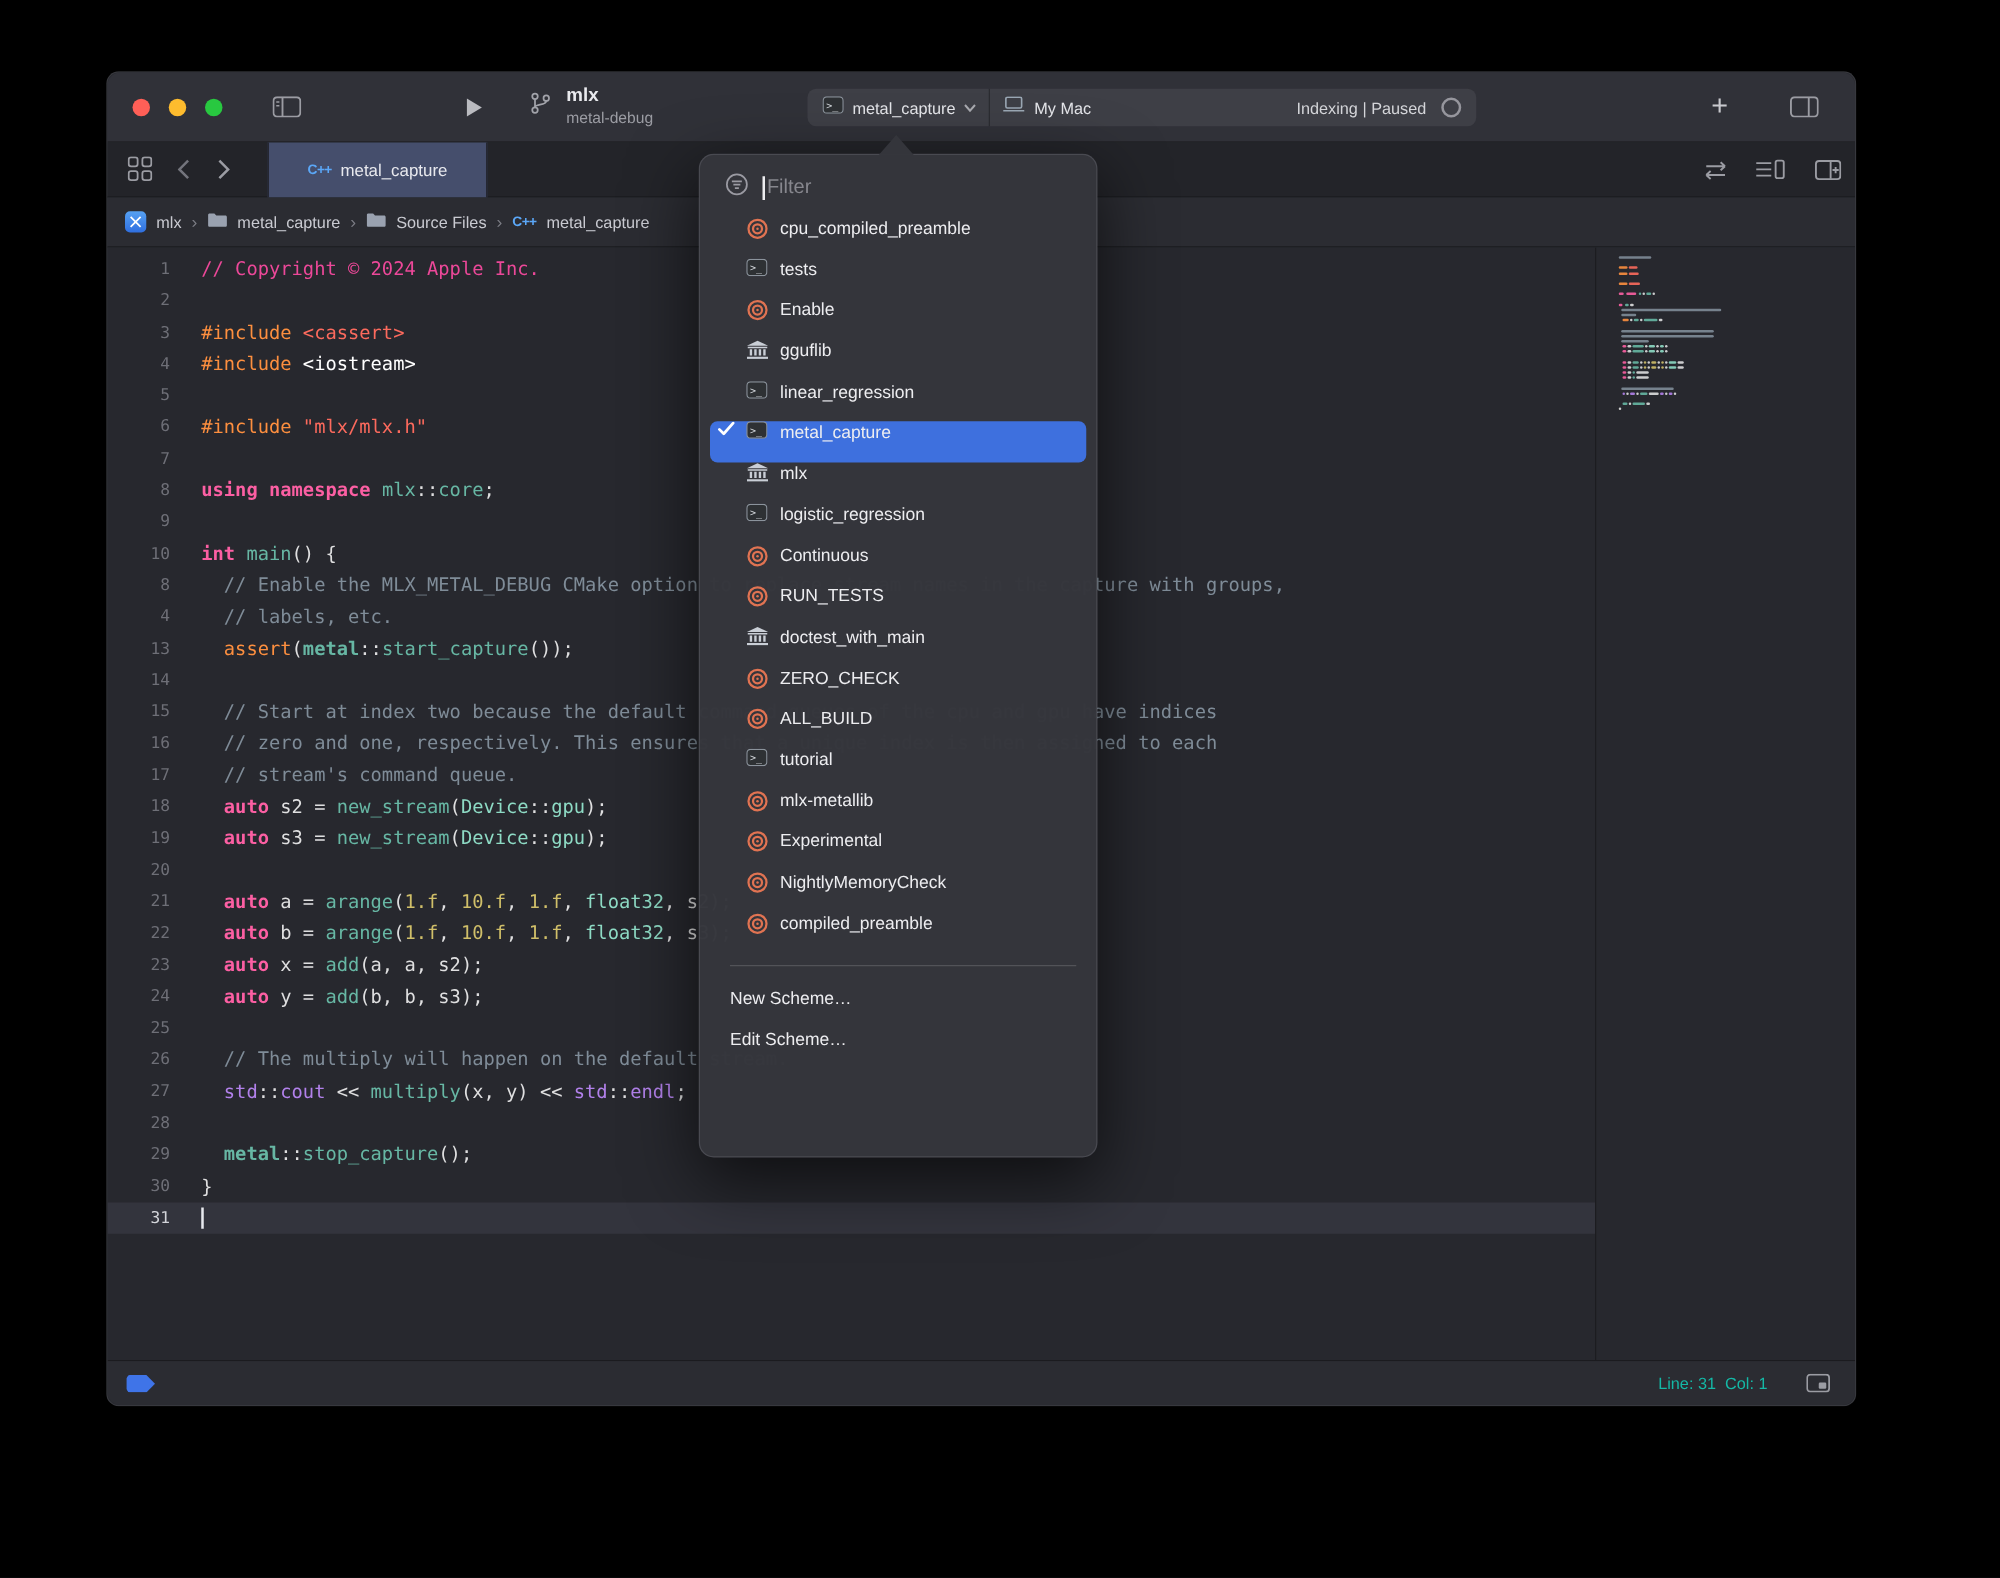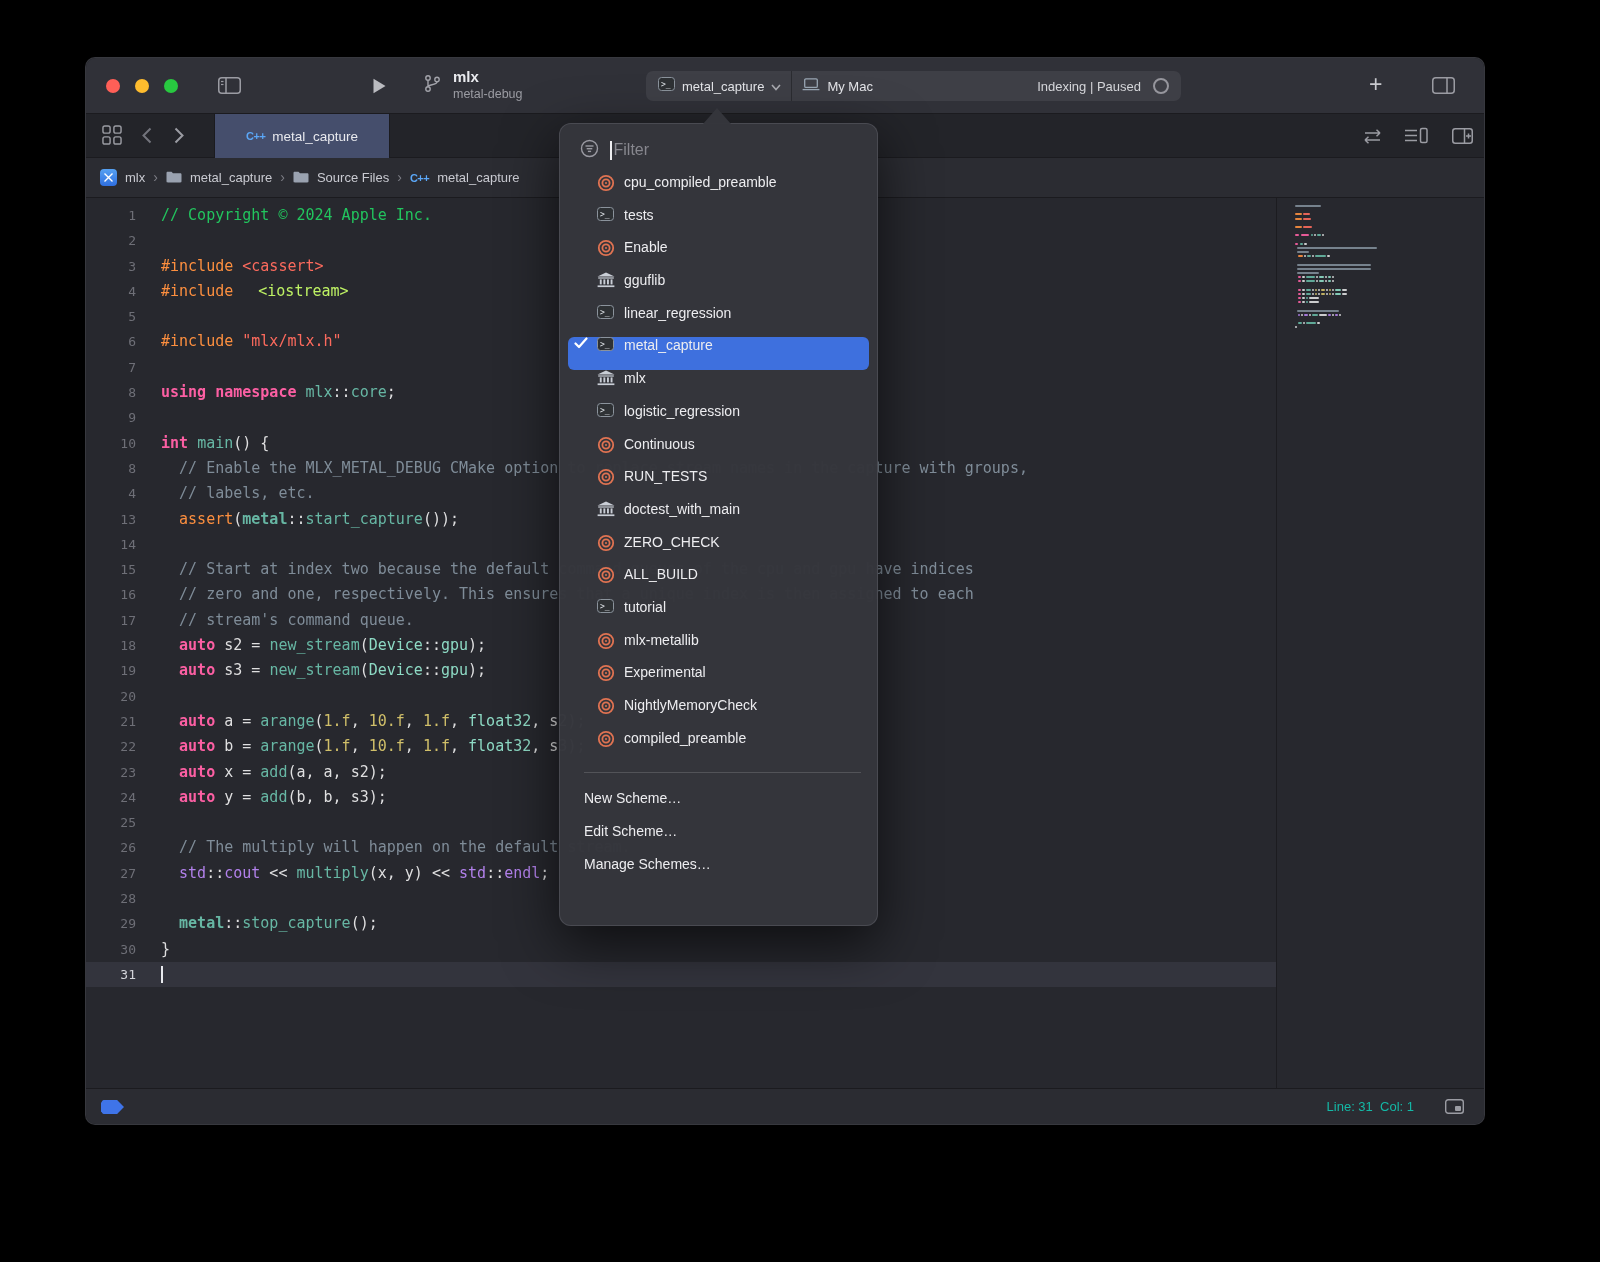--- a/index.html
+++ b/index.html
@@ -233,33 +233,33 @@
       <span class="crumb">Source Files</span>
       <span class="crumb-sep">›</span>
       <span class="cpp-badge">C++</span>
       <span class="crumb">metal_capture</span>
     </div>
 
     <div class="editor">
       <div class="code-area" id="code-lines">
           <div class="crow">
             <span class="ln">1</span>
-            <span class="cl"><span style="color: #22c55e; text-align: right;">// Copyright © 2024 Apple Inc.</span></span>
+            <span class="cl"><span style="color: #ec4899; text-align: right;">// Copyright © 2024 Apple Inc.</span></span>
           </div>
           <div class="crow">
             <span class="ln">2</span>
             <span class="cl"></span>
           </div>
           <div class="crow">
             <span class="ln">3</span>
             <span class="cl"><span style="color: rgb(253, 143, 63);">#include </span><span style="color: rgb(252, 106, 93);">&lt;cassert&gt;</span></span>
           </div>
           <div class="crow">
             <span class="ln">4</span>
-            <span class="cl"><span style="color: rgb(253, 143, 63);">#include </span><span style="color: #bef264; margin-left: 16px;">&lt;iostream&gt;</span></span>
+            <span class="cl"><span style="color: rgb(253, 143, 63);">#include </span><span style="color: #ffffff;">&lt;iostream&gt;</span></span>
           </div>
           <div class="crow">
             <span class="ln">5</span>
             <span class="cl"></span>
           </div>
           <div class="crow">
             <span class="ln">6</span>
             <span class="cl"><span style="color: rgb(253, 143, 63);">#include </span><span style="color: rgb(252, 106, 93);">"mlx/mlx.h"</span></span>
           </div>
           <div class="crow">
@@ -633,18 +633,17 @@
                 <circle cx="9" cy="9" r="1" fill="#e07352"></circle>
               </svg>
             </span>
             <span class="plabel">compiled_preamble</span>
           </div>
         </div>
       <div class="psep"></div>
       <div id="scheme-actions">
           <div class="paction">New Scheme…</div>
           <div class="paction">Edit Scheme…</div>
-          <div class="paction">Manage Schemes…</div>
         </div>
     </div>
 
   </div>
 </div>
 
 </body></html>

